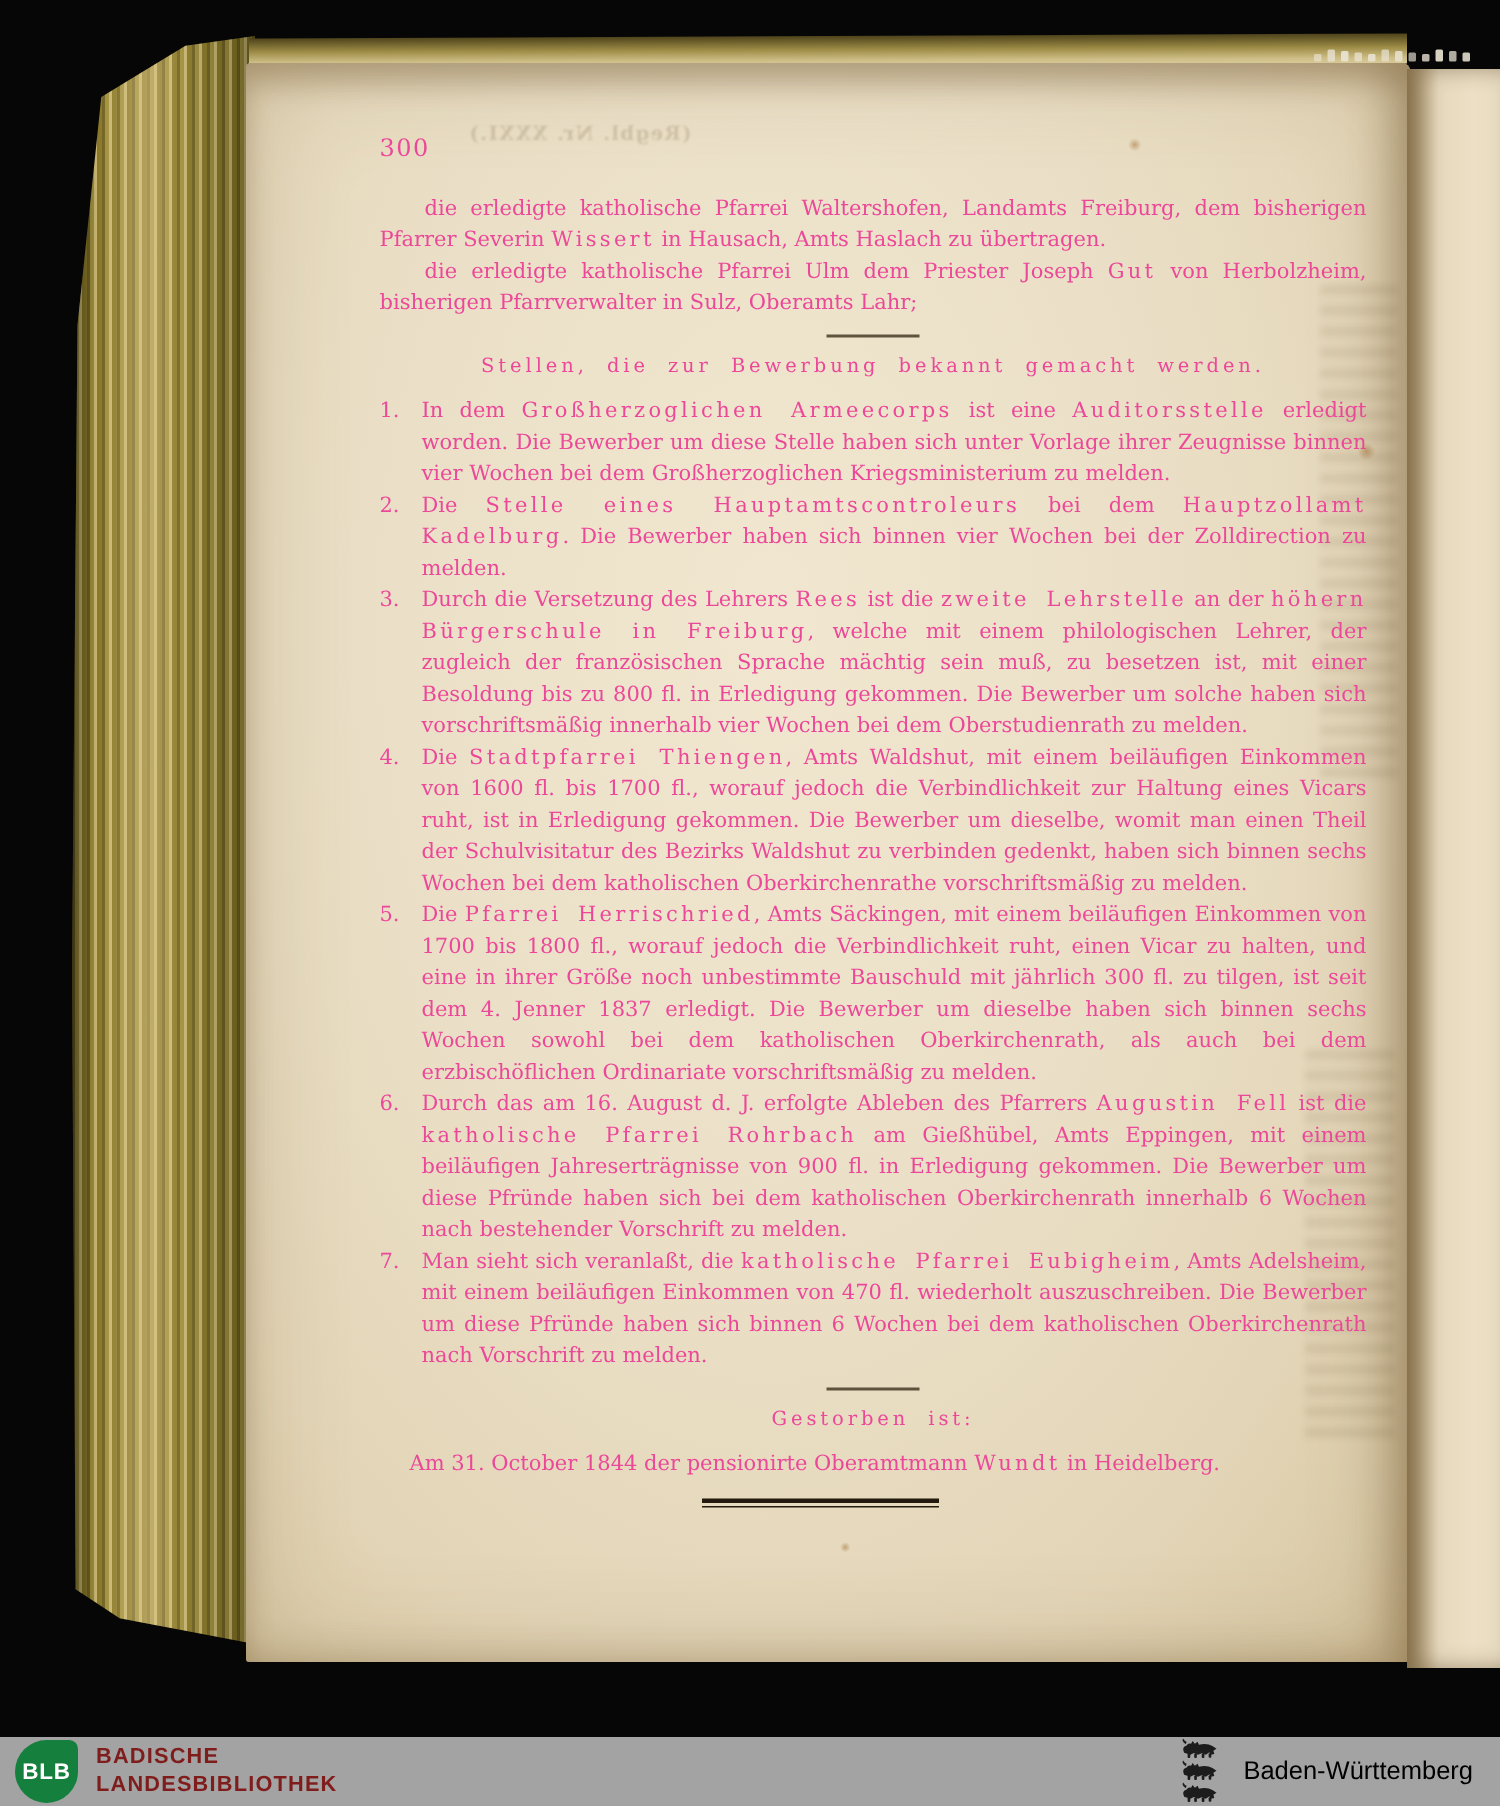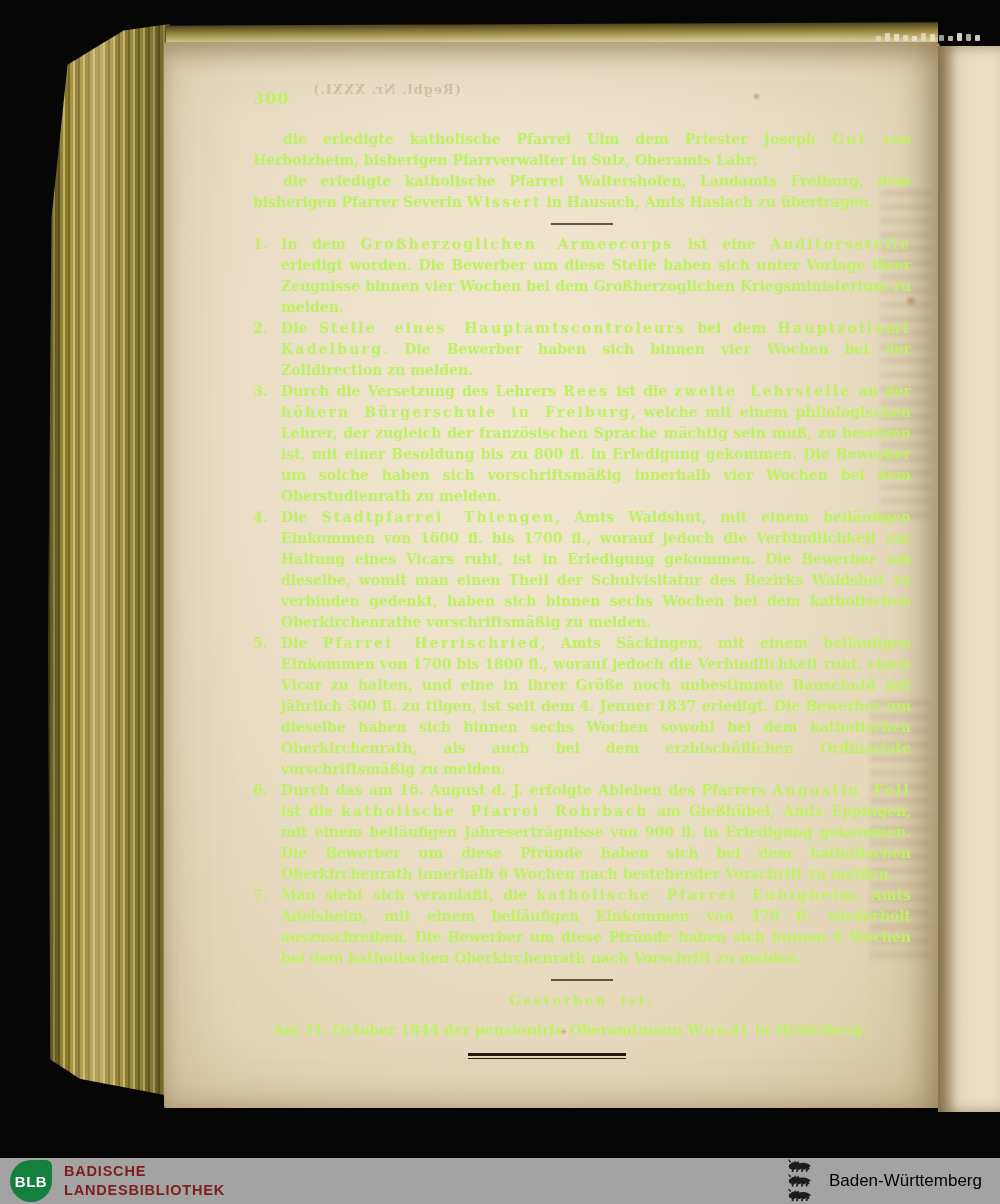--- a/index.html
+++ b/index.html
@@ -34,21 +34,21 @@
     position:absolute;left:938px;top:46px;width:62px;height:1066px;
     background:linear-gradient(90deg,#b7a076,#e6d9bd 34%,#ecdfc5 70%,#e8dcc0);
     box-shadow:inset 10px 0 14px rgba(70,50,22,.45);
   }
   .ticks{position:absolute;left:876px;top:33px;display:flex;gap:4px;align-items:flex-end;}
   .tick{width:5px;background:#e9e3d3;border-radius:1px;opacity:.9;}
 
   
   .text-block{
     position:absolute;left:253px;top:88px;width:658px;
-    color:#bef264;font-weight:700;font-size:14px;line-height:21px;
+    color:#ec4899;font-weight:400;font-size:14px;line-height:21px;
     text-rendering:optimizeLegibility;
   }
   .pg-num{font-size:16px;letter-spacing:1px;margin:0 0 20px 0;}
   .para{margin:0;text-indent:30px;text-align:justify;}
   .sp{letter-spacing:2.2px;word-spacing:4px;}
   .rule-sm{width:62px;height:2px;background:#3c2f1b;opacity:.8;margin:10px auto 9px auto;}
   .h-center{
     text-align:center;font-size:13px;letter-spacing:2.6px;word-spacing:6px;
     margin:4px 0 9px 0;
   }
@@ -120,24 +120,25 @@
 
 <div class="ghost-text">(Regbl. Nr. XXXI.)</div>
 <div class="ghost-blob gb1"></div>
 <div class="ghost-blob gb2"></div>
 <div class="spot s1"></div>
 <div class="spot s2"></div>
 <div class="spot s3"></div>
 
 <div class="text-block">
   <p class="pg-num">300</p>
+  <p class="para"><span>die erledigte katholische Pfarrei Waltershofen, Landamts Freiburg, dem bisherigen Pfarrer Severin </span><span class="sp">Wissert</span><span> in Hausach, Amts Haslach zu übertragen.</span></p>
   <p class="para"><span>die erledigte katholische Pfarrei Ulm dem Priester Joseph </span><span class="sp">Gut</span><span> von Herbolzheim, bisherigen Pfarrverwalter in Sulz, Oberamts Lahr;</span></p>
-  <p class="para"><span>die erledigte katholische Pfarrei Waltershofen, Landamts Freiburg, dem bisherigen Pfarrer Severin </span><span class="sp">Wissert</span><span> in Hausach, Amts Haslach zu übertragen.</span></p>
 
   <div class="rule-sm"></div>
+  <p class="h-center">Stellen, die zur Bewerbung bekannt gemacht werden.</p>
 
   <div>
       <div class="item">
         <span class="item-num">1.</span>
         <span class="item-body"><span>In dem </span><span class="sp">Großherzoglichen Armeecorps</span><span> ist eine </span><span class="sp">Auditorsstelle</span><span> erledigt worden. Die Bewerber um diese Stelle haben sich unter Vorlage ihrer Zeugnisse binnen vier Wochen bei dem Großherzoglichen Kriegsministerium zu melden.</span></span>
       </div>
       <div class="item">
         <span class="item-num">2.</span>
         <span class="item-body"><span>Die </span><span class="sp">Stelle eines Hauptamtscontroleurs</span><span> bei dem </span><span class="sp">Hauptzollamt Kadelburg</span><span>. Die Bewerber haben sich binnen vier Wochen bei der Zolldirection zu melden.</span></span>
       </div>

